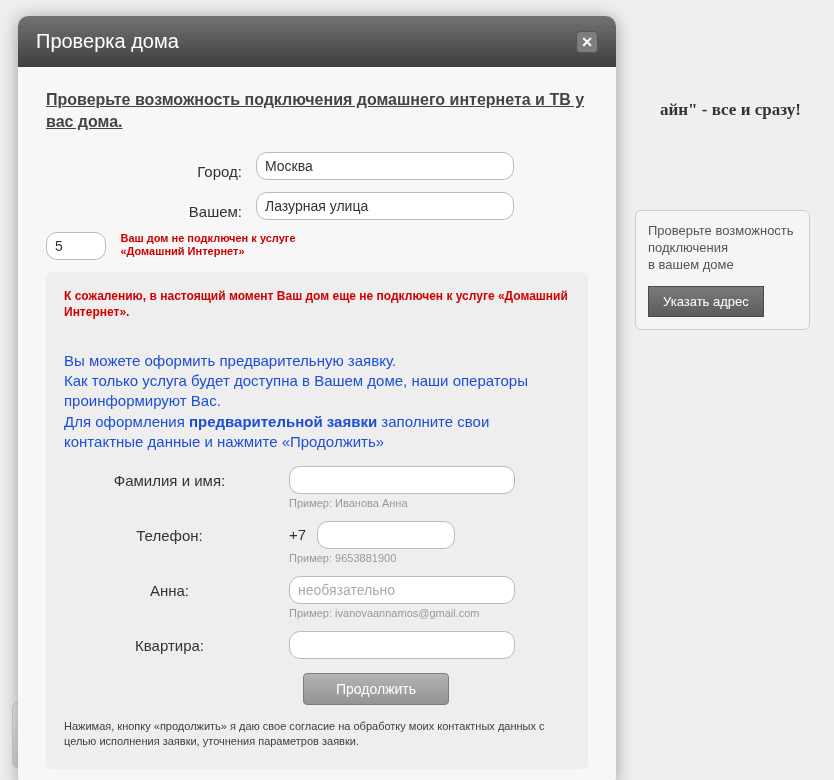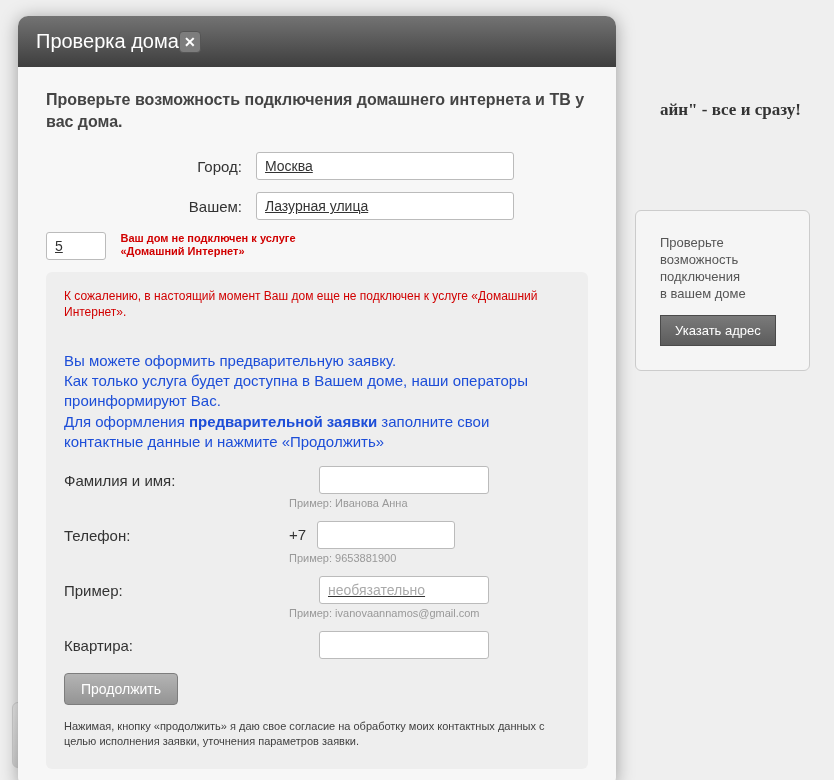--- a/index.html
+++ b/index.html
@@ -21,21 +21,21 @@
   }
   .bg-slogan { top: 100px; left: 660px; font-size: 17px; }
   
   .side-panel {
     position: absolute;
     top: 210px; left: 635px;
     width: 175px;
     background: #f5f5f5;
     border: 1px solid #ccc;
     border-radius: 6px;
-    padding: 24px;
+    padding: 12px;
   }
   .side-panel .txt { font-size: 13px; color: #555; line-height: 1.3; }
   .btn-dark {
     display: inline-block;
     margin-top: 12px;
     background: linear-gradient(#7a7a7a,#5c5c5c);
     color: #fff;
     font-size: 13px;
     padding: 7px 14px;
     border-radius: 0;
@@ -81,111 +81,112 @@
     border-radius: 10px;
     box-shadow: 0 2px 18px rgba(0,0,0,0.35);
     overflow: hidden;
   }
   .modal-header {
     background: linear-gradient(#737373,#3e3e3e);
     color: #fff;
     padding: 14px 18px;
     font-size: 20px;
     display: flex;
+    justify-content: space-between;
     align-items: center;
   }
   .close-btn {
     width: 22px; height: 22px;
     background: #7d7d7d;
     border: 1px solid #555;
     border-radius: 4px;
     display: flex; align-items: center; justify-content: center;
     cursor: pointer;
     color: #fff; font-weight: bold;
     font-size: 14px;
   }
   .modal-body { padding: 22px 28px 18px 28px; }
-  .intro { font-size: 16px; color: #444; font-weight: bold; line-height: 1.35; margin-bottom: 20px; }
+  .intro { font-size: 16px; color: #444; font-weight: bold; line-height: 1.35; margin-bottom: 20px; text-decoration: underline; }
   .form-row {
-    display: flex; align-items: flex-start;
+    display: flex; align-items: flex-end;
     margin-bottom: 12px;
   }
   .form-row label {
     width: 210px; text-align: right;
     padding-right: 14px; padding-top: 6px;
     font-size: 15px; color: #333;
   }
   .form-row .field { flex: 1; }
   input[type=text] {
     border: 1px solid #bbb;
-    border-radius: 3px;
+    border-radius: 11px;
     padding: 5px 8px;
     font-size: 14px;
     color: #333;
     background: #fff;
-    text-decoration: underline;
   }
   .w260 { width: 258px; }
   .w62 { width: 60px; }
-  .w190 { width: 170px; margin-left: 30px; }
+  .w190 { width: 226px; }
   .w140 { width: 138px; }
   .err-tag {
     display: inline-block;
     vertical-align: top;
     margin-left: 10px;
     color: #d10000;
     font-size: 11px;
     font-weight: bold;
     line-height: 1.2;
     max-width: 200px;
   }
   .unavailable-box {
     background: #eeeeee;
     border-radius: 6px;
     padding: 16px 18px 20px 18px;
     margin-top: 10px;
   }
   .unavailable-box .red {
     color: #d10000;
     font-size: 12px;
-    font-weight: normal;
+    font-weight: bold;
     line-height: 1.35;
     margin-bottom: 10px;
   }
   .unavailable-box .para {
     font-size: 15px; color: #1d4ed8;
     line-height: 1.35;
     margin-bottom: 14px;
   }
   .unavailable-box .para b { font-weight: bold; }
   .contact-row {
     display: flex; align-items: flex-start;
     margin-bottom: 12px;
   }
   .contact-row label {
-    width: 225px; text-align: left;
+    width: 225px; text-align: center;
     padding-right: 14px; padding-top: 6px;
     font-size: 15px; color: #333;
   }
   .contact-row .field { flex: 1; }
   .hint { font-size: 11px; color: #999; margin-top: 3px; }
   .phone-prefix {
     display: inline-block;
     font-size: 15px; color: #333;
     margin-right: 6px;
   }
   .btn-continue {
     display: inline-block;
     background: linear-gradient(#b4b4b4,#949494);
     color: #fff;
     font-size: 14px;
-    padding: 7px 16px;
+    padding: 7px 32px;
     border: 1px solid #7d7d7d;
     border-radius: 4px;
     cursor: pointer;
+    margin-left: 239px;
     margin-top: 2px;
   }
   .consent {
     font-size: 11px; color: #404040; line-height: 1.35;
     margin-top: 14px;
   }
   ::placeholder { color: #aaa; }
 </style>
 </head>
 <body>
@@ -260,21 +261,21 @@
       <div class="contact-row">
         <label>Телефон:</label>
         <div class="field">
           <span class="phone-prefix">+7</span>
           <input type="text" class="w140" value="" style="">
           <div class="hint">Пример: 9653881900</div>
         </div>
       </div>
 
       <div class="contact-row">
-        <label>Пример:</label>
+        <label>Анна:</label>
         <div class="field">
           <input type="text" class="w190" placeholder="необязательно" style="">
           <div class="hint">Пример: ivanovaannamos@gmail.com</div>
         </div>
       </div>
 
       <div class="contact-row">
         <label>Квартира:</label>
         <div class="field">
           <input type="text" class="w190" value="" style="">

